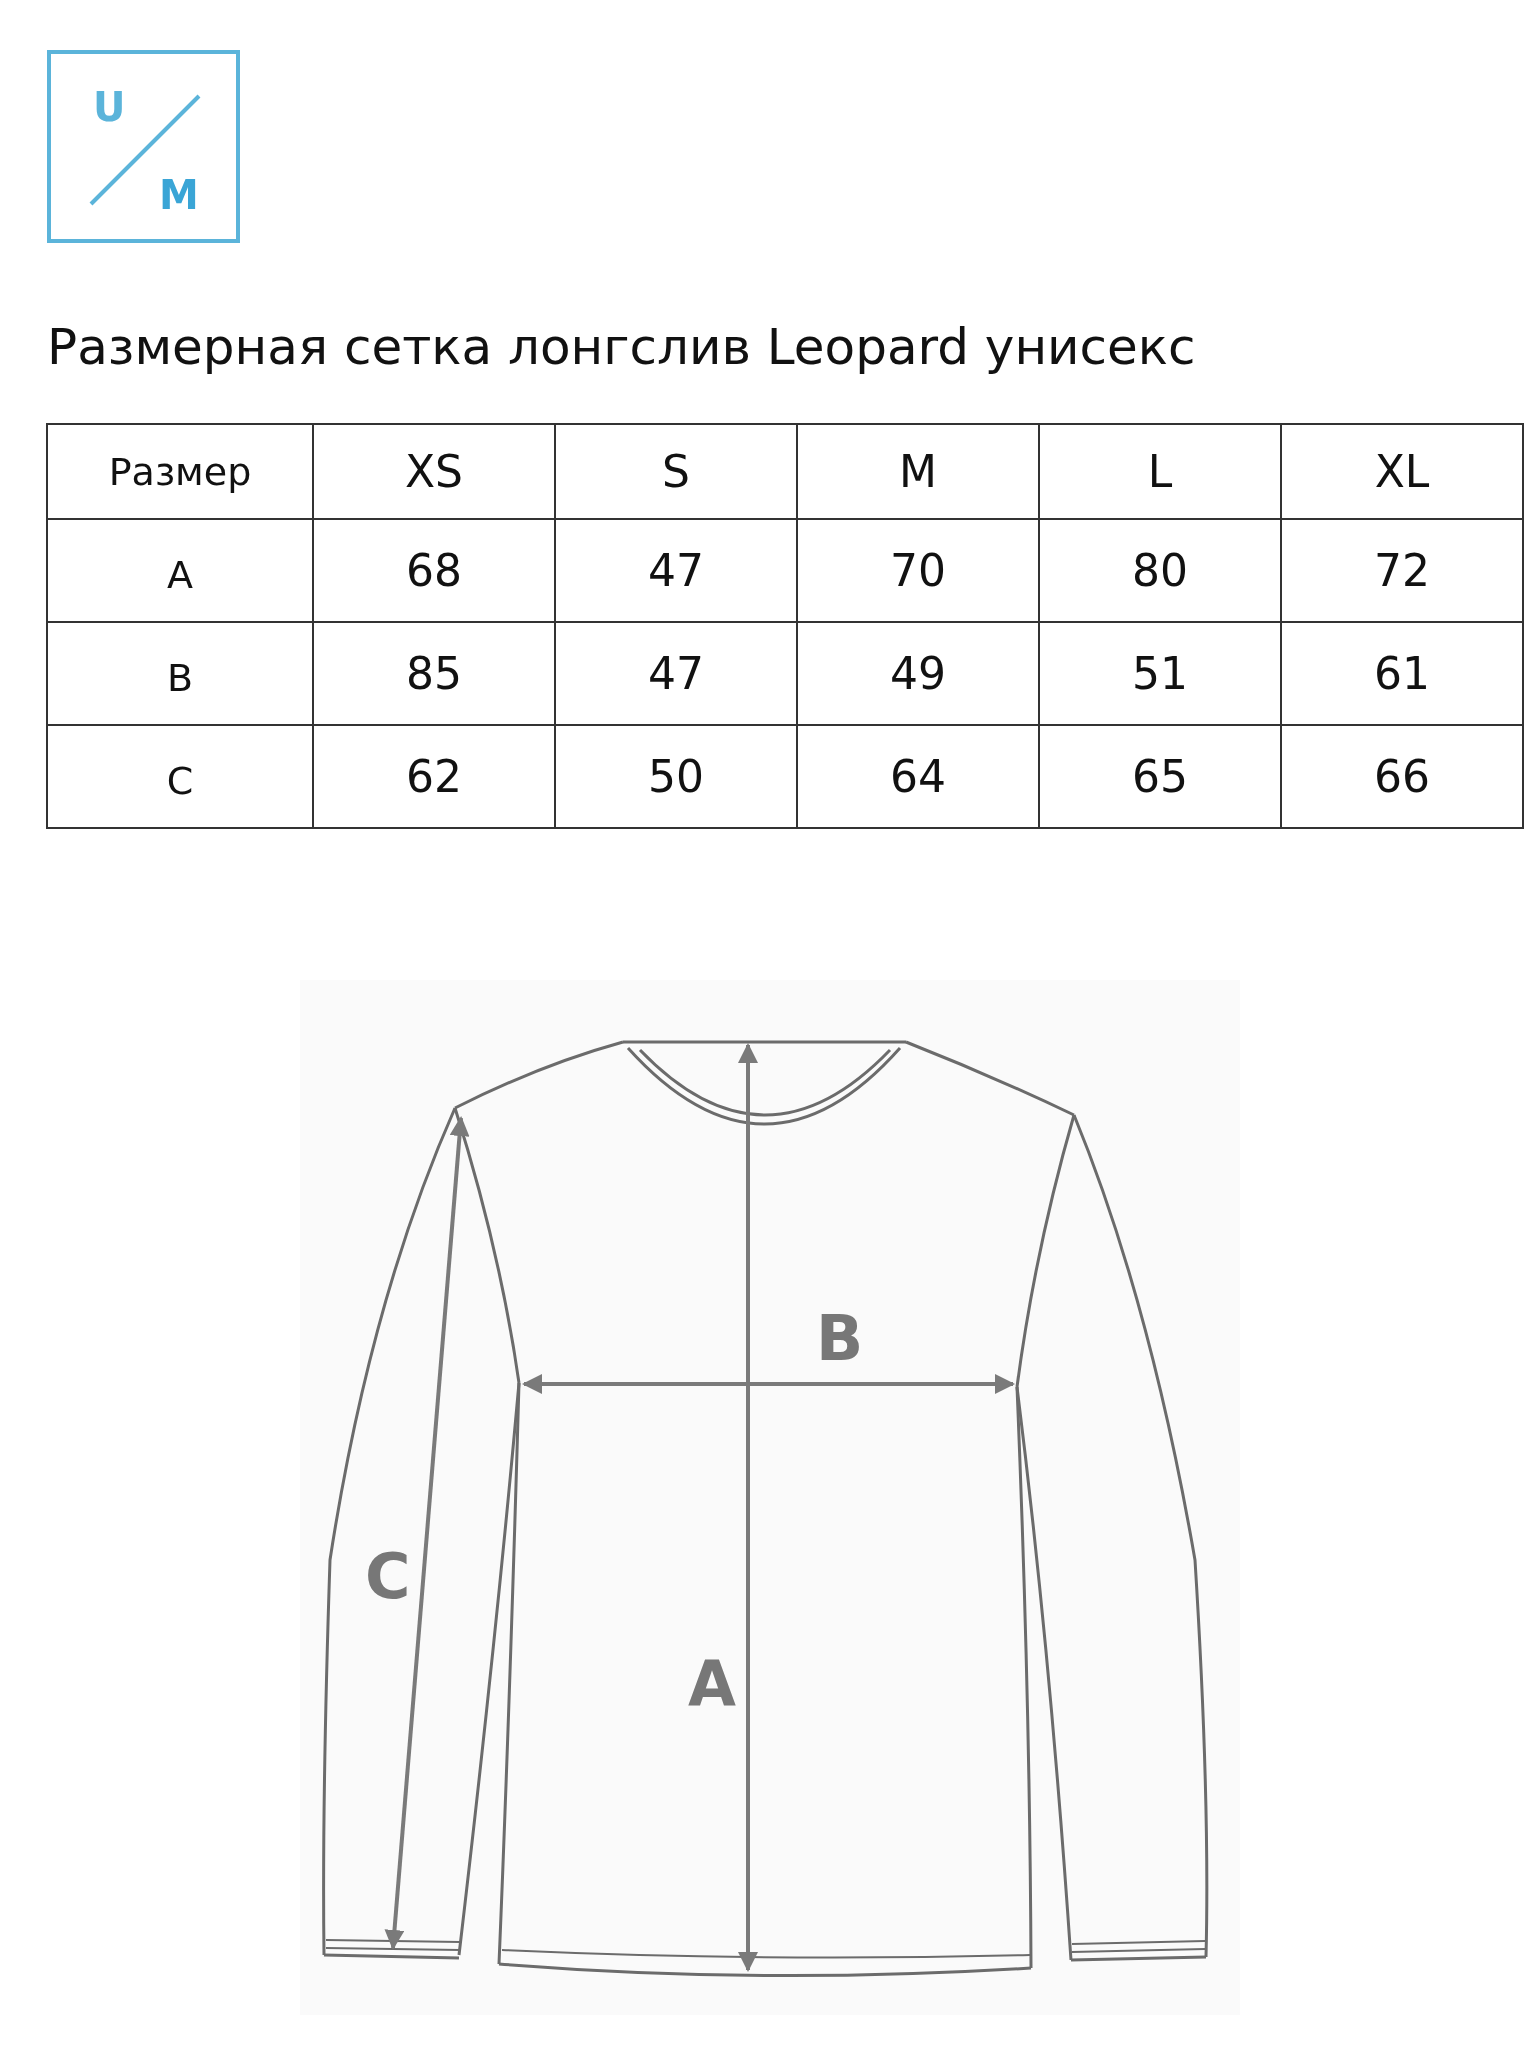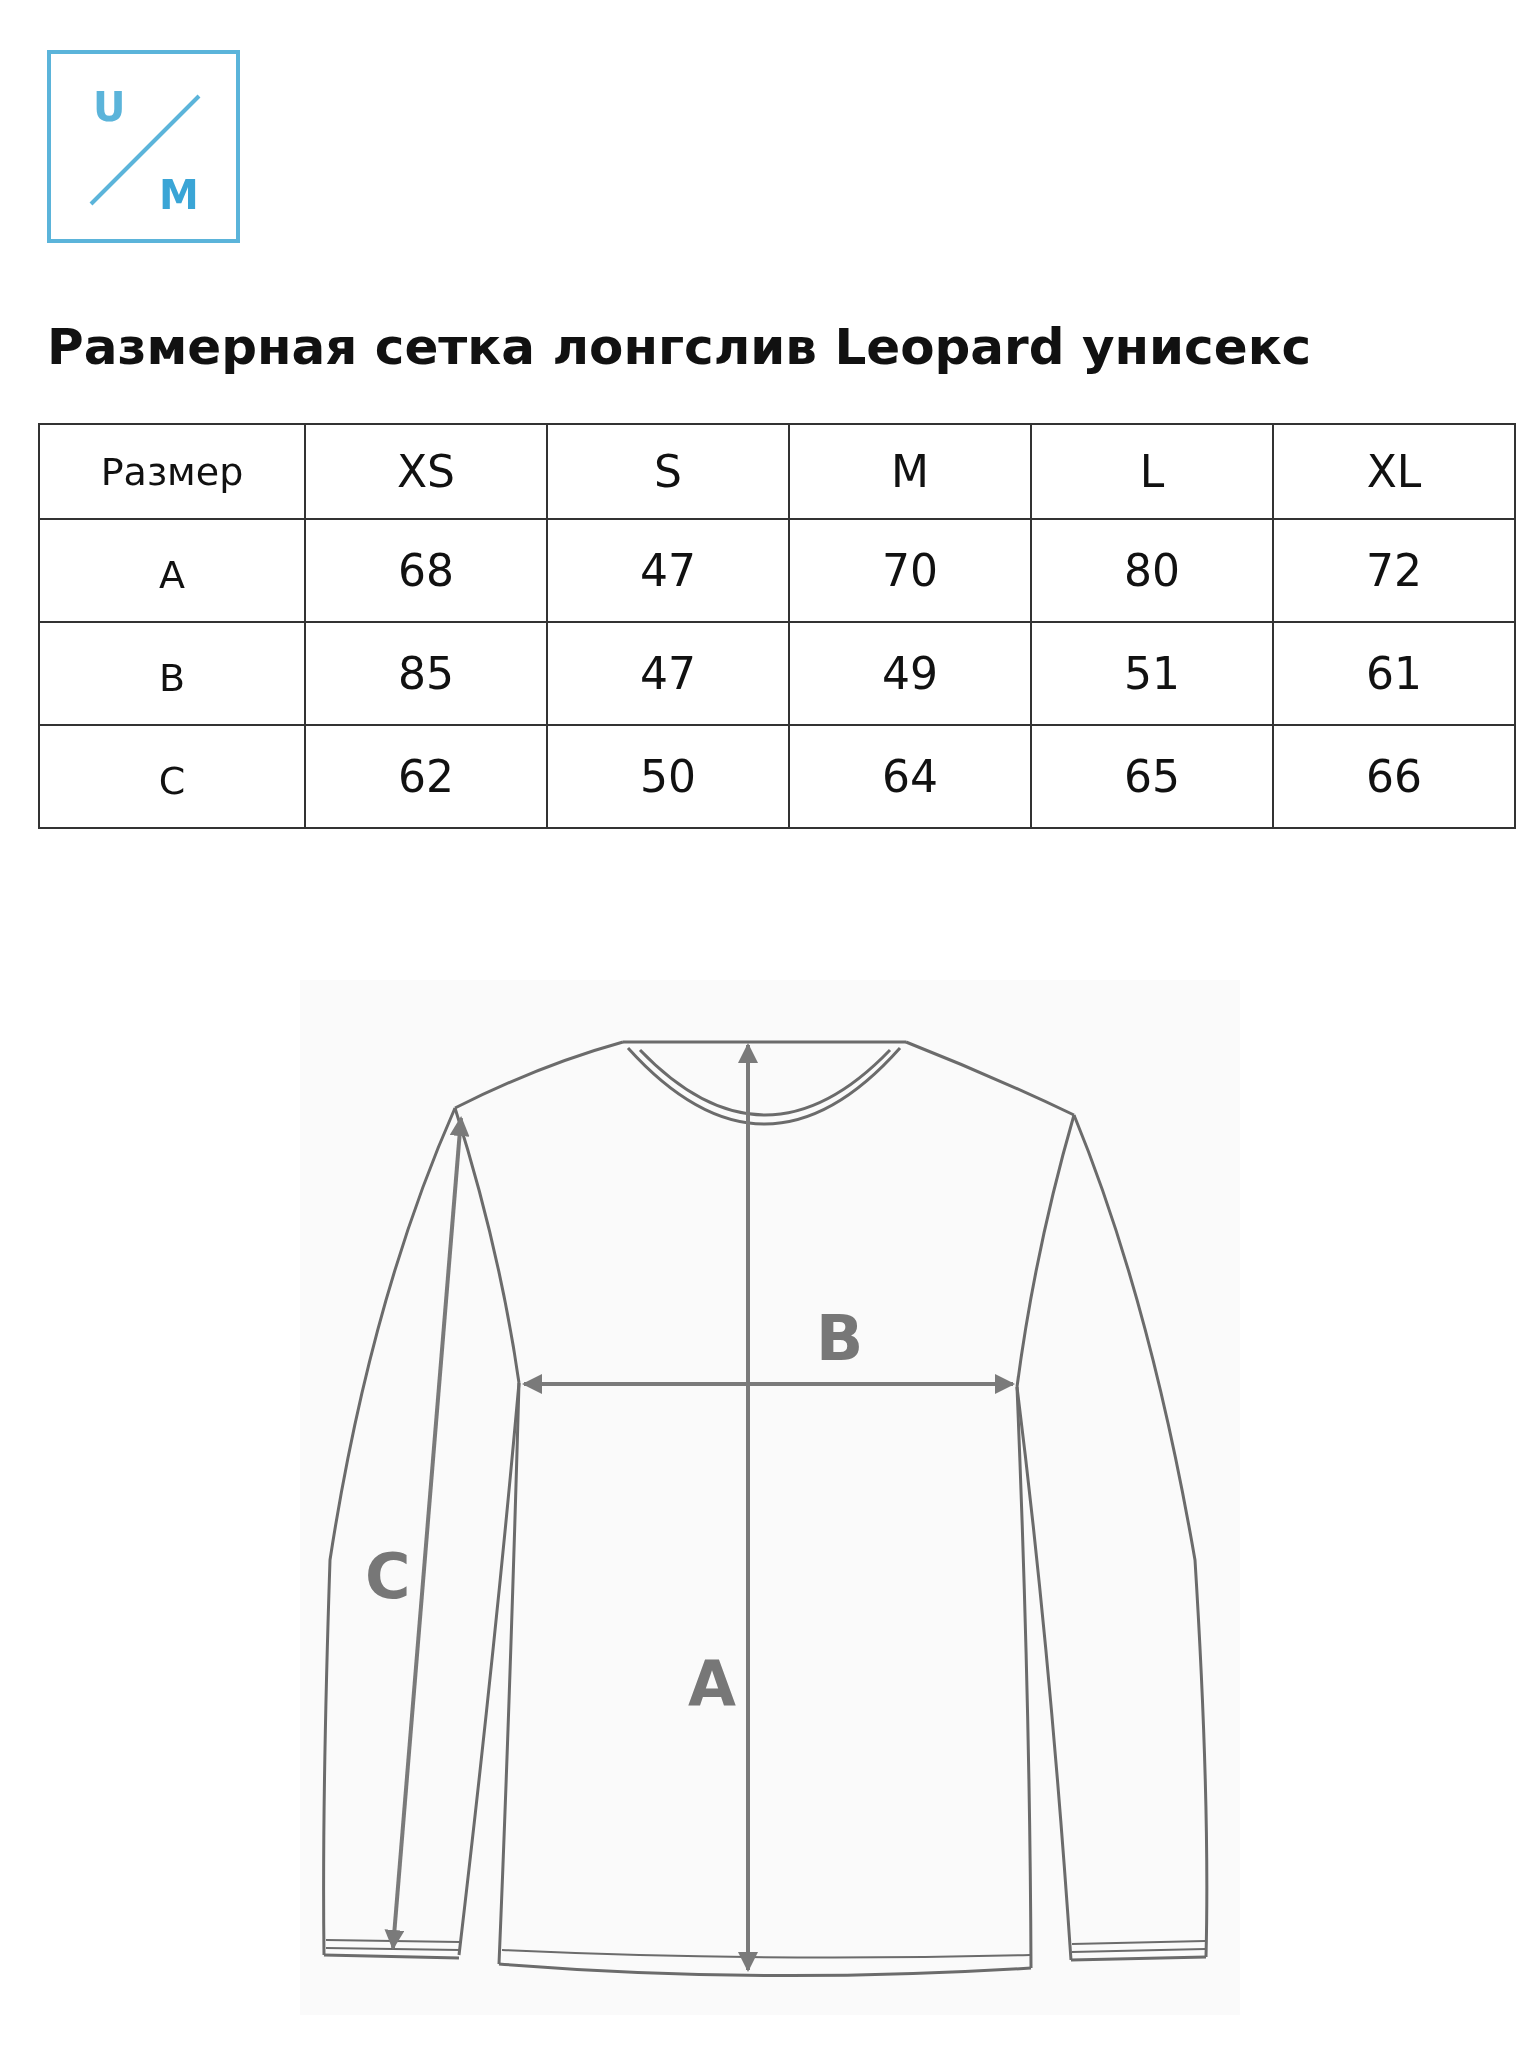--- a/index.html
+++ b/index.html
@@ -1,22 +1,22 @@
 <!DOCTYPE html>
 <html><head>
 <meta charset="utf-8">
 <style>
   html, body { margin:0; padding:0; background:#ffffff; }
   body { width:1536px; height:2048px; position:relative; overflow:hidden; font-family:"DejaVu Sans", sans-serif; color:#111; }
   .logo { position:absolute; left:47px; top:50px; width:193px; height:193px; box-sizing:border-box; border:4px solid #5bb4da; }
   .logo .u { position:absolute; left:42px; top:30px; font:bold 40px "DejaVu Sans", sans-serif; color:#5bb4da; }
   .logo .m { position:absolute; left:108px; top:118px; font:bold 40px "DejaVu Sans", sans-serif; color:#3aa5d6; }
   .logo svg { position:absolute; left:0; top:0; }
-  .title { position:absolute; left:47px; top:318px; font-size:50px; font-weight:bold; letter-spacing:0px; white-space:nowrap; }
-  table.grid { position:absolute; left:38px; top:423px; width:1476px; border-collapse:collapse; table-layout:fixed; }
+  .title { position:absolute; left:47px; top:318px; font-size:50px; font-weight:normal; letter-spacing:0px; white-space:nowrap; }
+  table.grid { position:absolute; left:46px; top:423px; width:1476px; border-collapse:collapse; table-layout:fixed; }
   table.grid td { border:2px solid #333; height:93px; text-align:center; vertical-align:middle; font-size:44px; padding:0; }
   table.grid td.rowlabel { font-size:38px; padding-top:8px; }
   table.grid td.hdrlabel { font-size:38px; }
   .diagram { position:absolute; left:300px; top:980px; width:940px; height:1035px; background:#fafafa; }
   svg.shirt { position:absolute; left:0; top:0; }
   .lbl { font-family:"DejaVu Sans", sans-serif; font-weight:bold; fill:#777; font-size:62px; }
 </style>
 </head>
 <body>
 

